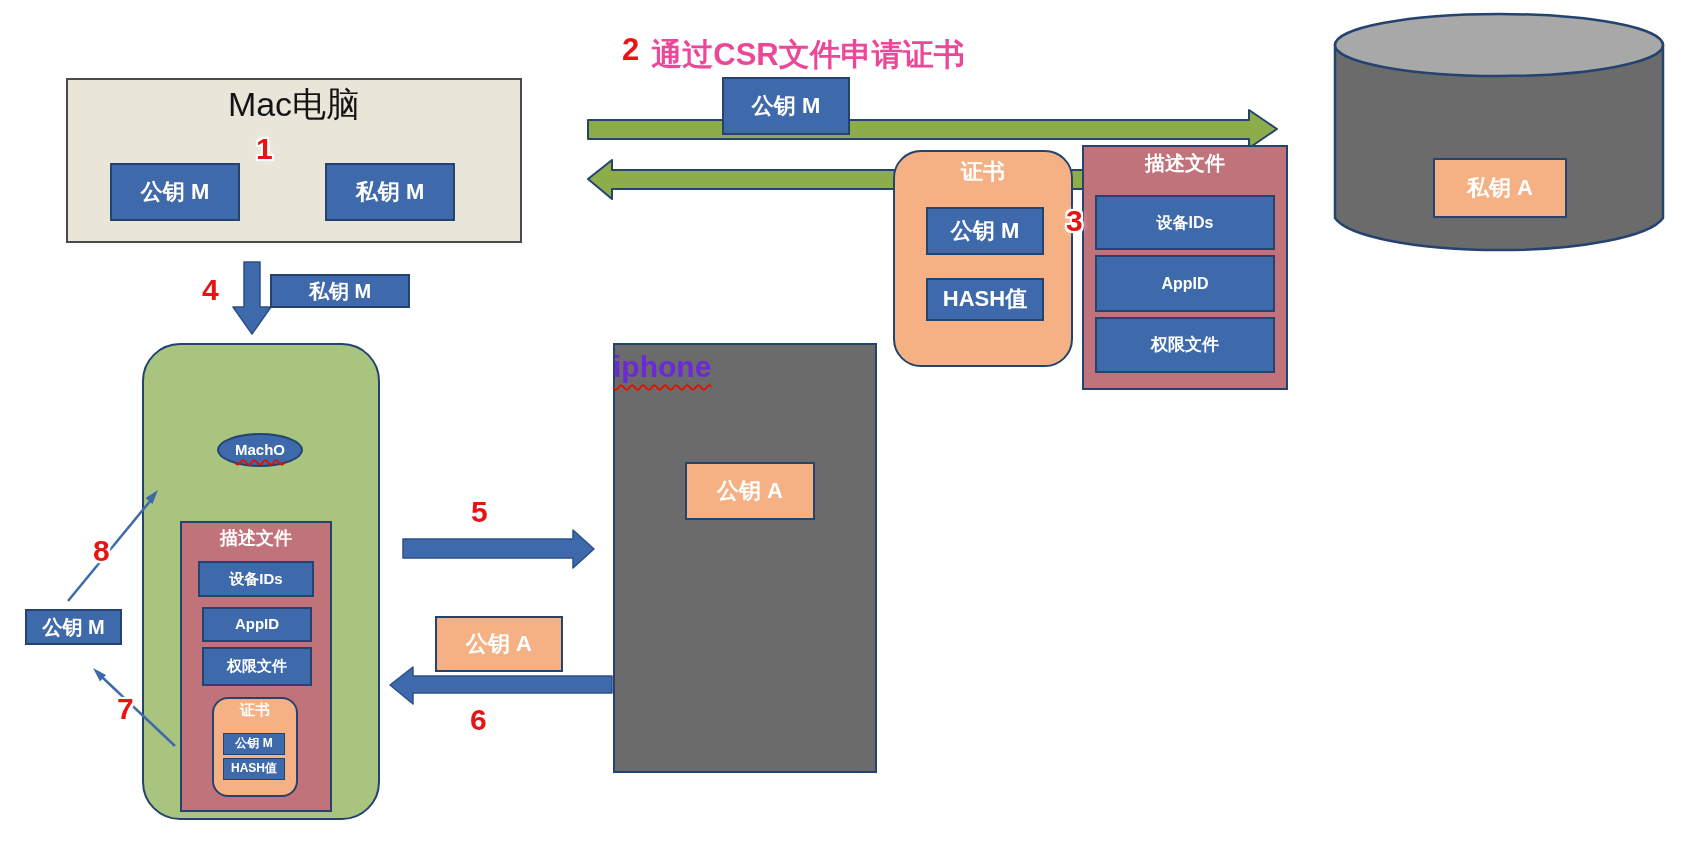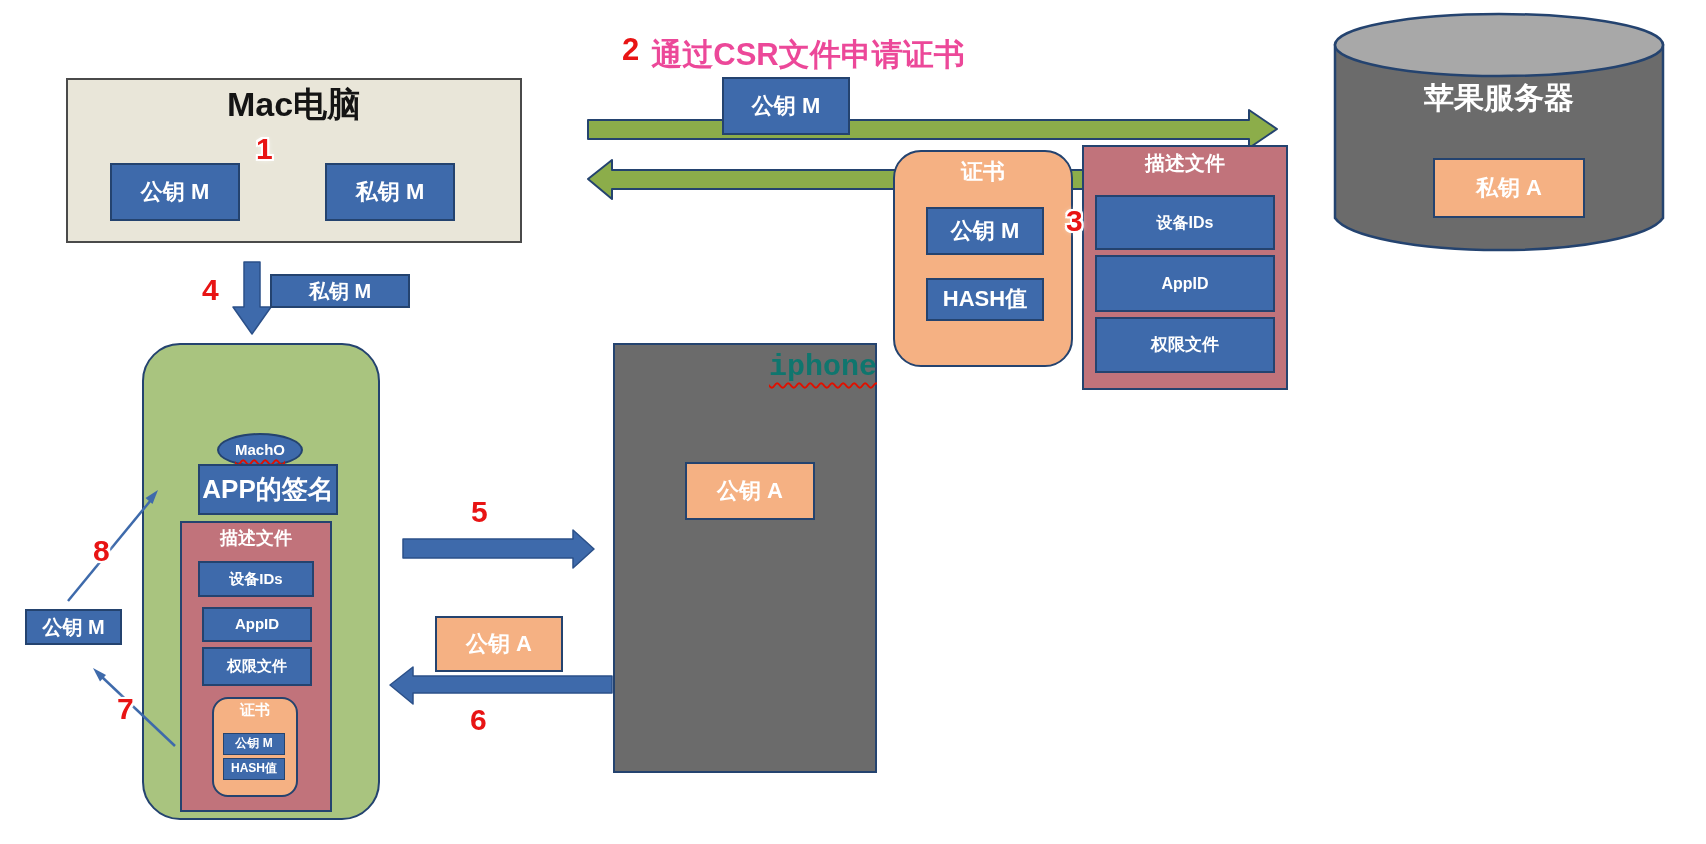--- a/index.html
+++ b/index.html
@@ -21,61 +21,61 @@
                 0 -2px 0 #fff,0 2px 0 #fff,-2px 0 0 #fff,2px 0 0 #fff,0 0 6px #fff;
   }
   .squiggle{
     text-decoration:underline wavy #e01000;
     text-decoration-thickness:2px;
     text-underline-offset:7px;
     border-bottom:0;
   }
   
   #mac-box{left:66px;top:78px;width:456px;height:165px;background:#E9E6D9;border:2px solid #4a4a4a;z-index:2;}
-  #mac-title{left:66px;top:82px;width:456px;text-align:center;font-size:34px;font-weight:bold;color:#141414;z-index:3;}
+  #mac-title{left:66px;top:82px;width:456px;text-align:center;font-size:34px;font-weight:normal;color:#141414;z-index:3;}
   #mac-pub{left:110px;top:163px;width:130px;height:58px;font-size:22px;z-index:3;}
   #mac-priv{left:325px;top:163px;width:130px;height:58px;font-size:22px;z-index:3;}
   
   #csr-row{left:622px;top:34px;display:flex;align-items:flex-start;gap:12px;z-index:3;}
   #csr-title{font-size:31px;font-weight:bold;color:#ec4899;}
   #csr-row .badge{position:static;font-size:31px;}
   #arrow-top-label{left:722px;top:77px;width:128px;height:58px;font-size:22px;z-index:2;}
   
   #cert-box{left:893px;top:150px;width:180px;height:217px;border-radius:28px;border-width:2.5px;z-index:2;display:block;}
   #cert-title{left:893px;top:157px;width:180px;text-align:center;font-size:22px;font-weight:bold;color:#fff;z-index:3;}
   #cert-pub{left:926px;top:207px;width:118px;height:48px;font-size:22px;z-index:3;}
   #cert-hash{left:926px;top:278px;width:118px;height:43px;font-size:22px;z-index:3;}
   
   #profile-box{left:1082px;top:145px;width:206px;height:245px;border-width:2.5px;z-index:2;display:block;}
   #profile-title{left:1082px;top:150px;width:206px;text-align:center;font-size:20px;font-weight:bold;color:#fff;z-index:3;}
   #profile-item-0{left:1095px;top:195px;width:180px;height:55px;font-size:16px;z-index:3;}
   #profile-item-1{left:1095px;top:255px;width:180px;height:57px;font-size:16px;z-index:3;}
   #profile-item-2{left:1095px;top:317px;width:180px;height:56px;font-size:17px;z-index:3;}
   
   #server-title{left:1333px;top:78px;width:332px;text-align:center;font-size:30px;font-weight:bold;color:#fff;z-index:3;}
-  #server-key{left:1433px;top:158px;width:152px;height:60px;font-size:22px;z-index:3;}
+  #server-key{left:1433px;top:158px;width:134px;height:60px;font-size:22px;z-index:3;}
   
   #label-4{left:270px;top:274px;width:140px;height:34px;font-size:20px;z-index:2;}
   
   #app-box{left:142px;top:343px;width:238px;height:477px;background:#A9C47F;border:2.5px solid #24436F;border-radius:38px;z-index:2;}
   #app-title{left:142px;top:352px;width:238px;text-align:center;font-size:40px;font-weight:bold;color:#fff;z-index:3;}
   #app-macho{left:217px;top:433px;width:86px;height:34px;border-radius:50%;font-size:15px;z-index:3;}
   #app-sig{left:198px;top:464px;width:140px;height:51px;font-size:26px;z-index:3;}
   #app-profile{left:180px;top:521px;width:152px;height:291px;z-index:3;display:block;}
   #app-profile-title{left:180px;top:526px;width:152px;text-align:center;font-size:18px;font-weight:bold;color:#fff;z-index:4;}
   #app-item-0{left:198px;top:561px;width:116px;height:36px;font-size:15px;z-index:4;}
   #app-item-1{left:202px;top:607px;width:110px;height:35px;font-size:15px;z-index:4;}
   #app-item-2{left:202px;top:647px;width:110px;height:39px;font-size:15px;z-index:4;}
   #app-cert{left:212px;top:697px;width:86px;height:100px;border-radius:16px;z-index:4;display:block;}
   #app-cert-title{left:212px;top:701px;width:86px;text-align:center;font-size:15px;font-weight:bold;color:#fff;z-index:5;}
   #app-cert-pub{left:223px;top:733px;width:62px;height:22px;font-size:12px;z-index:5;border-width:1.5px;}
   #app-cert-hash{left:223px;top:758px;width:62px;height:22px;font-size:12px;z-index:5;border-width:1.5px;}
   
   #iphone-box{left:613px;top:343px;width:264px;height:430px;background:#6B6B6B;border:2.5px solid #24436F;z-index:2;}
-  #iphone-title{left:613px;top:350px;width:264px;text-align:right;font-size:30px;font-weight:bold;color:#0f766e;z-index:3;font-family:Liberation Mono, monospace;}
+  #iphone-title{left:613px;top:350px;width:264px;text-align:left;font-size:30px;font-weight:bold;color:#6d28d9;z-index:3;}
   #iphone-key{left:685px;top:462px;width:130px;height:58px;font-size:22px;z-index:3;}
   
   #label-6{left:435px;top:616px;width:128px;height:56px;font-size:22px;z-index:2;}
   
   #pubkey-left{left:25px;top:609px;width:97px;height:36px;font-size:20px;z-index:2;}
   
   #badge-1{left:256px;top:134px;}
   #badge-3{left:1066px;top:206px;}
   #badge-4{left:202px;top:275px;}
   #badge-5{left:471px;top:497px;}
@@ -123,31 +123,29 @@
   <div id="cert-pub" class="abs box blue">公钥 M</div>
   <div id="cert-hash" class="abs box blue">HASH值</div>
   <div id="badge-3" class="badge">3</div>
 
   <div id="profile-box" class="abs rose"></div>
   <div id="profile-title" class="abs">描述文件</div>
   <div id="profile-item-0" class="abs box blue">设备IDs</div>
   <div id="profile-item-1" class="abs box blue">AppID</div>
   <div id="profile-item-2" class="abs box blue">权限文件</div>
 
-  <div id="server-title" class="abs">苹果服务器</div>
   <div id="server-key" class="abs box orange">私钥 A</div>
 
   <div id="badge-4" class="badge">4</div>
   <div id="label-4" class="abs box blue">私钥 M</div>
 
   <div id="app-box" class="abs"></div>
   <div id="app-macho" class="abs box blue">
     <span class="squiggle" style="text-underline-offset:4px;">MachO</span>
   </div>
-  <div id="app-sig" class="abs box blue">APP的签名</div>
   <div id="app-profile" class="abs rose"></div>
   <div id="app-profile-title" class="abs">描述文件</div>
   <div id="app-item-0" class="abs box blue">设备IDs</div>
   <div id="app-item-1" class="abs box blue">AppID</div>
   <div id="app-item-2" class="abs box blue">权限文件</div>
   <div id="app-cert" class="abs orange"></div>
   <div id="app-cert-title" class="abs">证书</div>
   <div id="app-cert-pub" class="abs box blue">公钥 M</div>
   <div id="app-cert-hash" class="abs box blue">HASH值</div>
 

